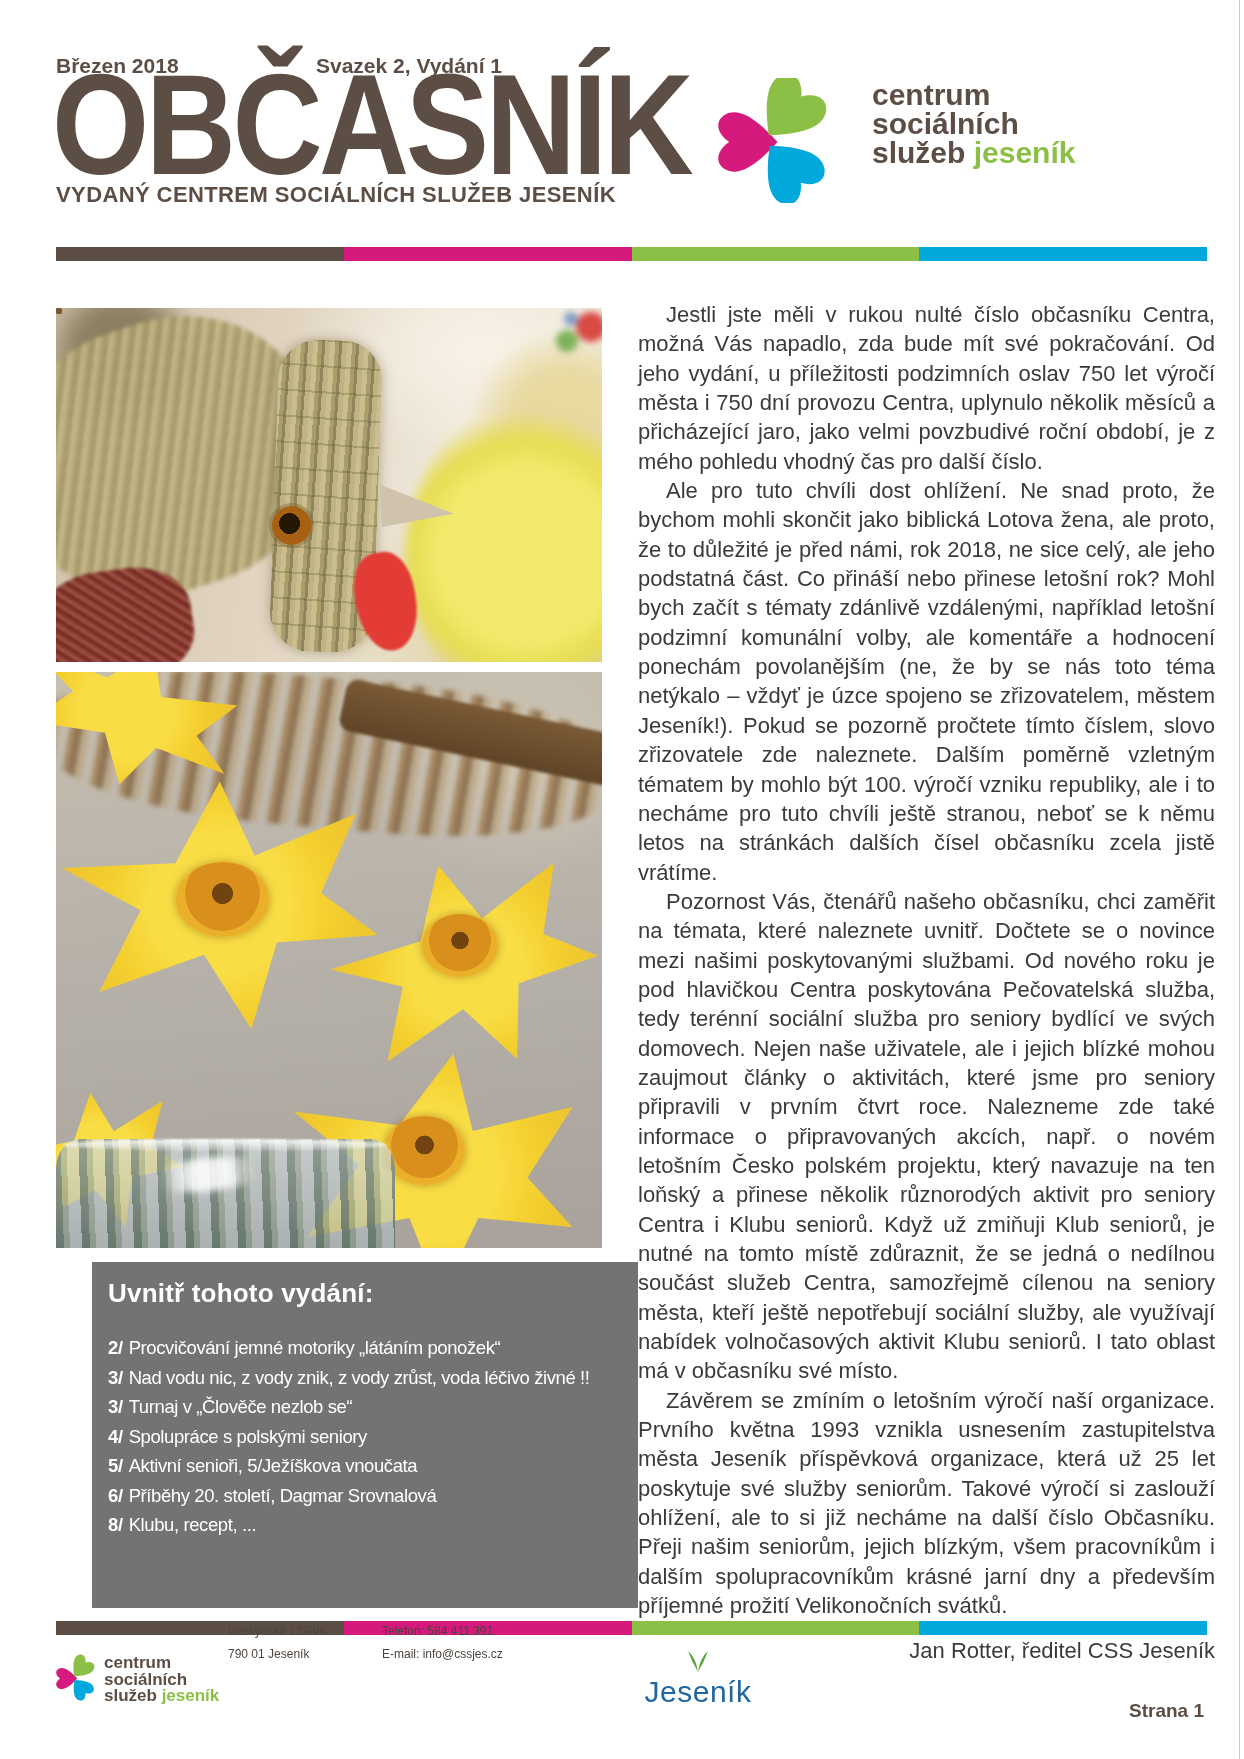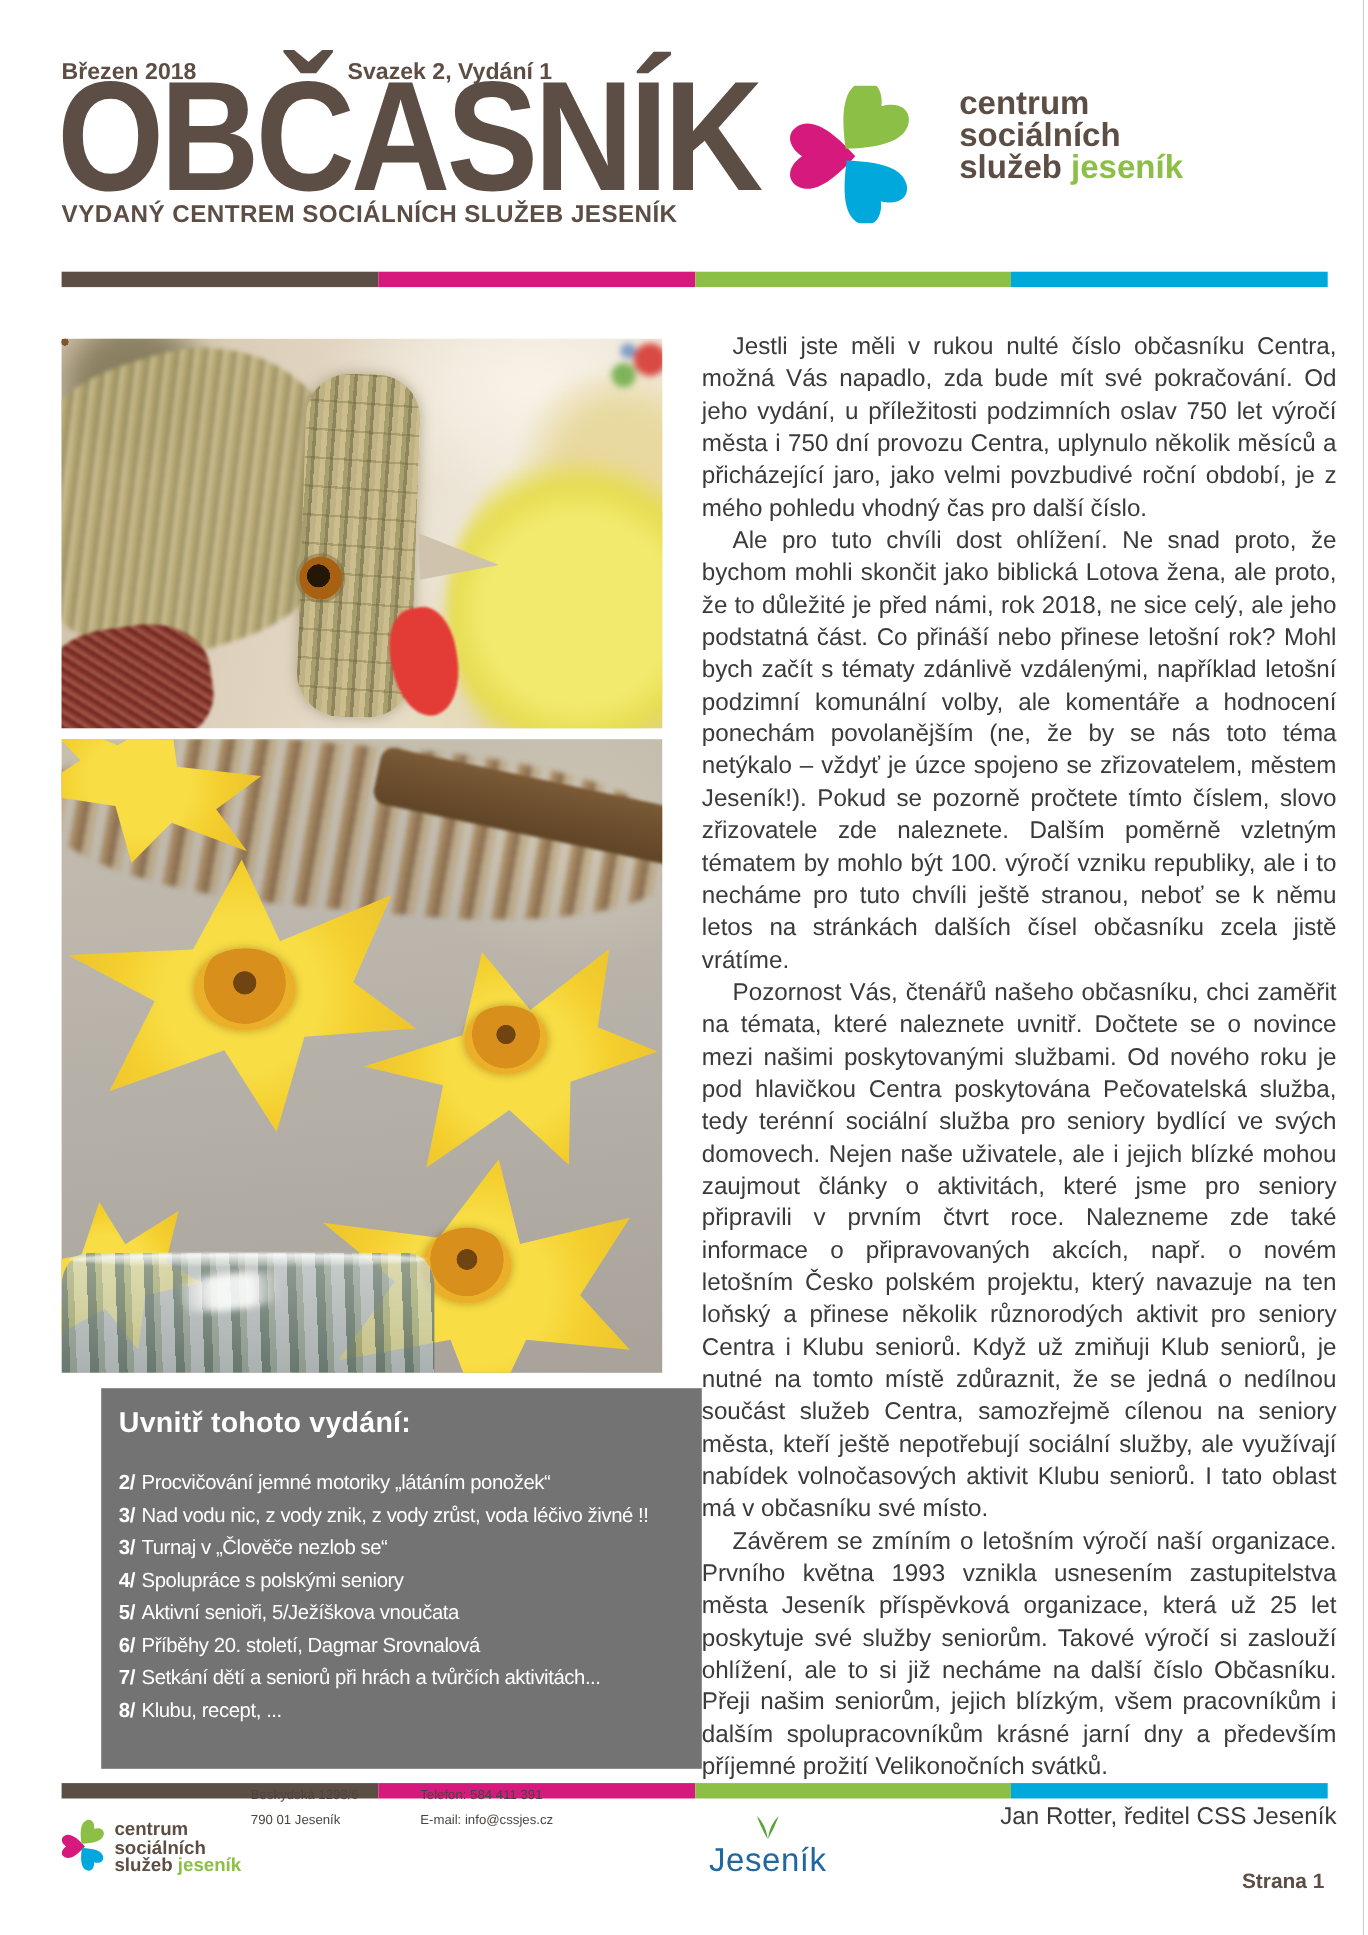--- a/index.html
+++ b/index.html
@@ -224,21 +224,20 @@
   </div>
 
   <div class="toc">
     <div class="toc-head">Uvnitř tohoto vydání:</div>
     <div class="toc-item"><b class="toc-num">2/</b><span>Procvičování jemné motoriky „látáním ponožek“</span></div>
     <div class="toc-item"><b class="toc-num">3/</b><span>Nad vodu nic, z vody znik, z vody zrůst, voda léčivo živné !!</span></div>
     <div class="toc-item"><b class="toc-num">3/</b><span>Turnaj v „Člověče nezlob se“</span></div>
     <div class="toc-item"><b class="toc-num">4/</b><span>Spolupráce s polskými seniory</span></div>
     <div class="toc-item"><b class="toc-num">5/</b><span>Aktivní senioři, 5/Ježíškova vnoučata</span></div>
     <div class="toc-item"><b class="toc-num">6/</b><span>Příběhy 20. století, Dagmar Srovnalová</span></div>
-    <div class="toc-item"><b class="toc-num">7/</b><span>Setkání dětí a seniorů při hrách a tvůrčích aktivitách...</span></div>
     <div class="toc-item"><b class="toc-num">8/</b><span>Klubu, recept, ...</span></div>
   </div>
 
   <div class="article">
     <p>Jestli jste měli v rukou nulté číslo občasníku Centra, možná Vás napadlo, zda bude mít své pokračování. Od jeho vydání, u příležitosti podzimních oslav 750 let výročí města i 750 dní provozu Centra, uplynulo několik měsíců a přicházející jaro, jako velmi povzbudivé roční období, je z mého pohledu vhodný čas pro další číslo.</p>
     <p>Ale pro tuto chvíli dost ohlížení. Ne snad proto, že bychom mohli skončit jako biblická Lotova žena, ale proto, že to důležité je před námi, rok 2018, ne sice celý, ale jeho podstatná část. Co přináší nebo přinese letošní rok? Mohl bych začít s tématy zdánlivě vzdálenými, například letošní podzimní komunální volby, ale komentáře a hodnocení ponechám povolanějším (ne, že by se nás toto téma netýkalo – vždyť je úzce spojeno se zřizovatelem, městem Jeseník!). Pokud se pozorně pročtete tímto číslem, slovo zřizovatele zde naleznete. Dalším poměrně vzletným tématem by mohlo být 100. výročí vzniku republiky, ale i to necháme pro tuto chvíli ještě stranou, neboť se k němu letos na stránkách dalších čísel občasníku zcela jistě vrátíme.</p>
     <p>Pozornost Vás, čtenářů našeho občasníku, chci zaměřit na témata, které naleznete uvnitř. Dočtete se o novince mezi našimi poskytovanými službami. Od nového roku je pod hlavičkou Centra poskytována Pečovatelská služba, tedy terénní sociální služba pro seniory bydlící ve svých domovech. Nejen naše uživatele, ale i jejich blízké mohou zaujmout články o aktivitách, které jsme pro seniory připravili v prvním čtvrt roce. Nalezneme zde také informace o připravovaných akcích, např. o novém letošním Česko polském projektu, který navazuje na ten loňský a přinese několik různorodých aktivit pro seniory Centra i Klubu seniorů. Když už zmiňuji Klub seniorů, je nutné na tomto místě zdůraznit, že se jedná o nedílnou součást služeb Centra, samozřejmě cílenou na seniory města, kteří ještě nepotřebují sociální služby, ale využívají nabídek volnočasových aktivit Klubu seniorů. I tato oblast má v občasníku své místo.</p>
     <p>Závěrem se zmíním o letošním výročí naší organizace. Prvního května 1993 vznikla usnesením zastupitelstva města Jeseník příspěvková organizace, která už 25 let poskytuje své služby seniorům. Takové výročí si zaslouží ohlížení, ale to si již necháme na další číslo Občasníku. Přeji našim seniorům, jejich blízkým, všem pracovníkům i dalším spolupracovníkům krásné jarní dny a především příjemné prožití Velikonočních svátků.</p>
     <div class="signature">Jan Rotter, ředitel CSS Jeseník</div>
   </div>

